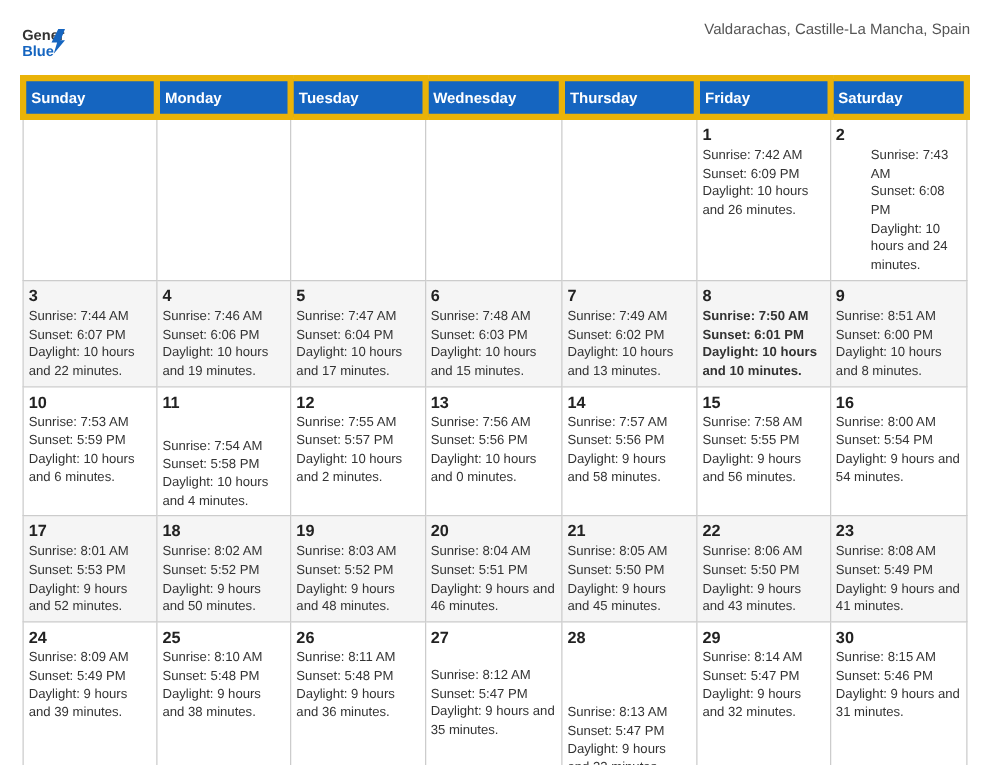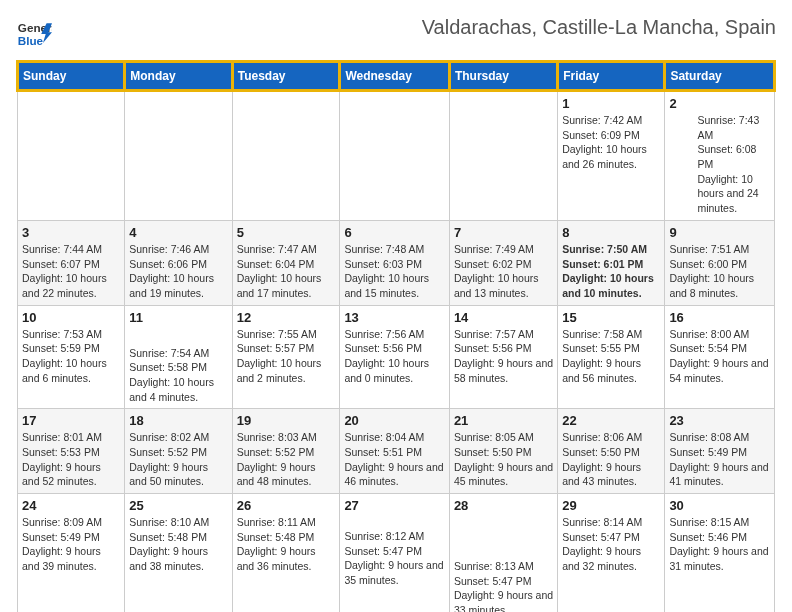--- a/index.html
+++ b/index.html
@@ -27,36 +27,36 @@
     }
     .title-block {
       text-align: right;
     }
     .month-title {
       font-size: 32px;
       font-weight: bold;
       color: #333;
     }
     .subtitle {
-      font-size: 20px;
+      font-size: 12px;
       color: #555;
       margin-left: 11px;
     }
     .calendar-table {
       width: 100%;
       border-collapse: collapse;
       font-size: 11px;
     }
     .calendar-table th {
       background: #1565C0;
       color: #fff;
       padding: 6px 4px;
       text-align: left;
       font-size: 12px;
-      border: 3px solid #eab308;
+      border: 5px solid #eab308;
     }
     .calendar-table td {
       border: 1px solid #ccc;
       vertical-align: top;
       padding: 4px;
       width: 113px;
       height: 80px;
       background: #fff;
     }
     .calendar-table tr:nth-child(even) td {
@@ -157,21 +157,21 @@
 Daylight: 10 hours and 13 minutes.</div>
         </td>
         <td>
           <div class="day-number">8</div>
           <div class="day-info" style="white-space: pre-line; font-weight: bold;">Sunrise: 7:50 AM
 Sunset: 6:01 PM
 Daylight: 10 hours and 10 minutes.</div>
         </td>
         <td>
           <div class="day-number">9</div>
-          <div class="day-info" style="white-space: pre-line;">Sunrise: 7:51 AM
+          <div class="day-info" style="white-space: pre-line;">Sunrise: 8:51 AM
 Sunset: 6:00 PM
 Daylight: 10 hours and 8 minutes.</div>
         </td>
       </tr>
       <tr>
         <td>
           <div class="day-number">10</div>
           <div class="day-info" style="white-space: pre-line;">Sunrise: 7:53 AM
 Sunset: 5:59 PM
 Daylight: 10 hours and 6 minutes.</div>

